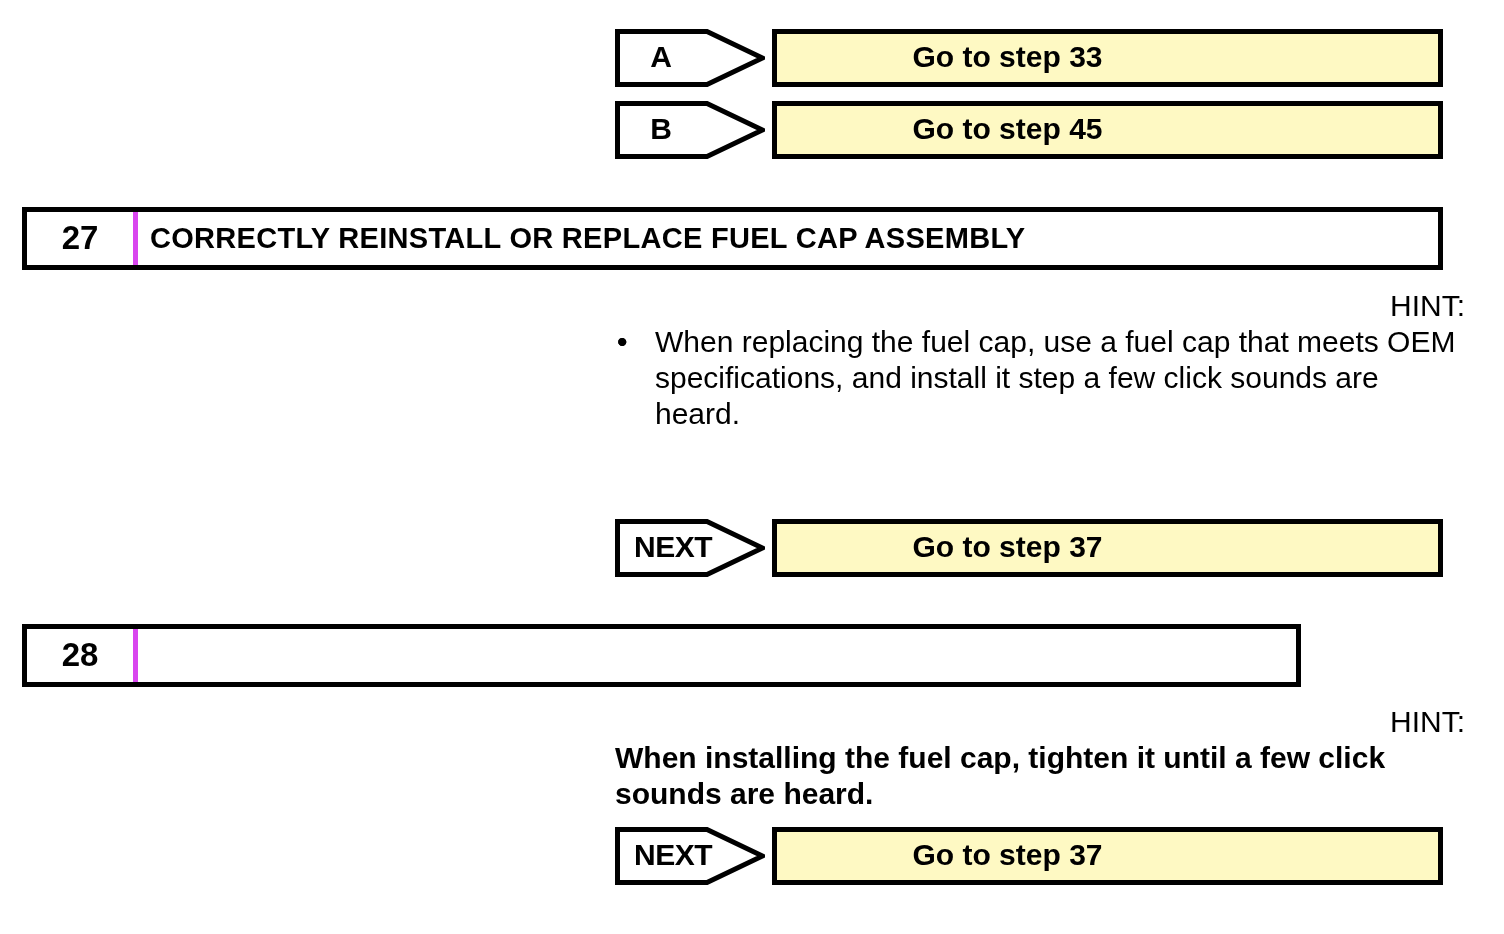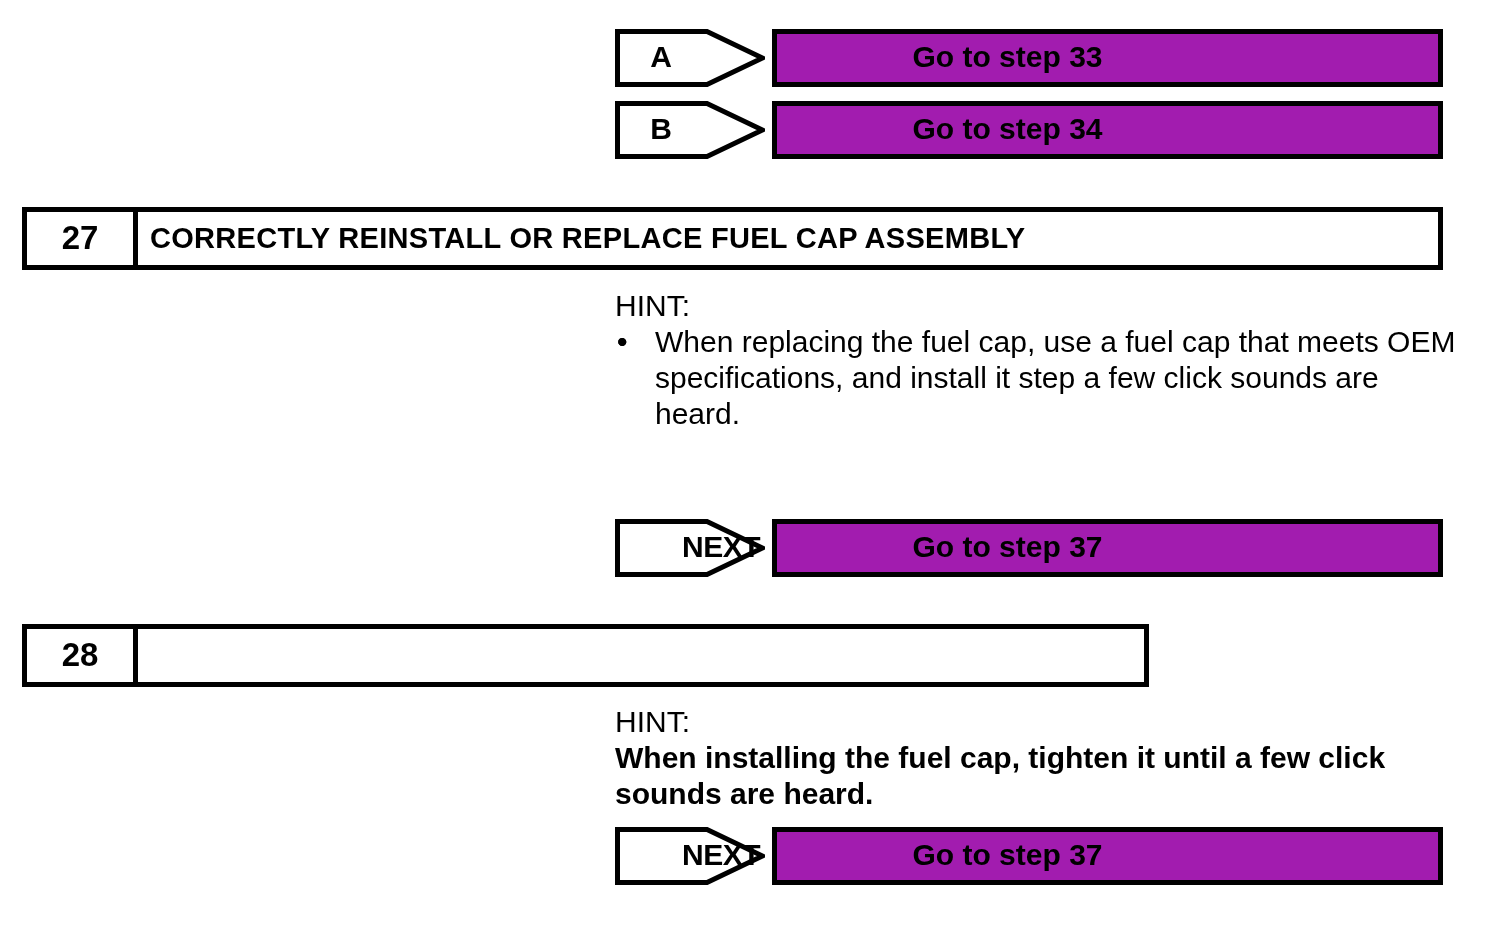--- a/index.html
+++ b/index.html
@@ -25,21 +25,21 @@
   
   .step-header {
     border: 5px solid #000;
     background: #fff;
     display: flex;
     align-items: stretch;
   }
   .step-num {
     width: 106px;
     flex: 0 0 106px;
-    border-right: 5px solid #000000;
+    border-right: 5px solid #d946ef;
     display: flex;
     align-items: center;
     justify-content: center;
     font-size: 33px;
     font-weight: bold;
     letter-spacing: 0px;
     line-height: 1;
     padding-bottom: 2px;
   }
   .step-title {
@@ -72,26 +72,25 @@
     font-size: 30px;
     font-weight: bold;
     line-height: 1;
     padding-bottom: 3px;
     box-sizing: border-box;
   }
   .tag.tag-wide .tag-label {
     width: 116px;
     font-size: 30px;
     letter-spacing: -0.5px;
-    margin-left: 48px;
   }
 
   .result-box {
     border: 5px solid #000;
-    background: #a21caf;
+    background: #fef9c3;
     display: flex;
     align-items: center;
     justify-content: flex-start;
     font-size: 30px;
     font-weight: bold;
     line-height: 1;
   }
   .result-box .result-text {
     display: block;
     width: 100%;
@@ -100,21 +99,21 @@
     padding-bottom: 3px;
     box-sizing: border-box;
   }
 
   
   .hint-block {
     font-size: 30px;
     line-height: 36px;
     font-weight: normal;
   }
-  .hint-label { display: block; }
+  .hint-label { display: block; text-align: right; }
   .hint-plain { display: block; width: 840px; font-weight: bold; }
   .hint-list {
     list-style: none;
     margin: 0;
     padding: 0;
   }
   .hint-list li {
     position: relative;
     padding-left: 40px;
     width: 810px;
@@ -142,21 +141,21 @@
     <span class="result-text">Go to step 33</span>
   </div>
 
   <div class="tag abs" style="left:615px; top:101px; width:150px; height:58px;">
     <svg width="150" height="58" viewBox="0 0 150 58">
       <polygon points="2.5,2.5 92,2.5 147.5,29 92,55.5 2.5,55.5" fill="#ffffff" stroke="#000000" stroke-width="5" stroke-linejoin="miter"></polygon>
     </svg>
     <span class="tag-label">B</span>
   </div>
   <div class="result-box abs" style="left:772px; top:101px; width:671px; height:58px;">
-    <span class="result-text">Go to step 34</span>
+    <span class="result-text">Go to step 45</span>
   </div>
 
   <div class="step-header abs" style="left:22px; top:207px; width:1421px; height:63px;">
     <div class="step-num">27</div>
     <div class="step-title">CORRECTLY REINSTALL OR REPLACE FUEL CAP ASSEMBLY</div>
   </div>
 
   <div class="hint-block abs" style="left:615px; top:288px; width:850px;">
     <span class="hint-label">HINT:</span>
     <ul class="hint-list">
@@ -173,21 +172,21 @@
   <div class="tag tag-wide abs" style="left:615px; top:519px; width:150px; height:58px;">
     <svg width="150" height="58" viewBox="0 0 150 58">
       <polygon points="2.5,2.5 92,2.5 147.5,29 92,55.5 2.5,55.5" fill="#ffffff" stroke="#000000" stroke-width="5" stroke-linejoin="miter"></polygon>
     </svg>
     <span class="tag-label">NEXT</span>
   </div>
   <div class="result-box abs" style="left:772px; top:519px; width:671px; height:58px;">
     <span class="result-text">Go to step 37</span>
   </div>
 
-  <div class="step-header abs" style="left:22px; top:624px; width:1127px; height:63px;">
+  <div class="step-header abs" style="left:22px; top:624px; width:1279px; height:63px;">
     <div class="step-num">28</div>
   </div>
 
   <div class="hint-block abs" style="left:615px; top:704px; width:850px;">
     <span class="hint-label">HINT:</span>
     <span class="hint-plain">When installing the fuel cap, tighten it until a few click sounds are heard.</span>
   </div>
 
   <div class="tag tag-wide abs" style="left:615px; top:827px; width:150px; height:58px;">
     <svg width="150" height="58" viewBox="0 0 150 58">

